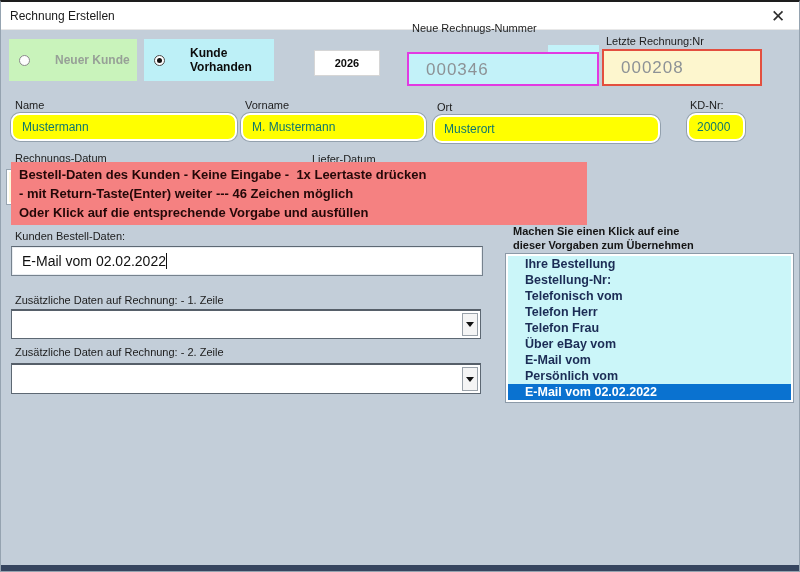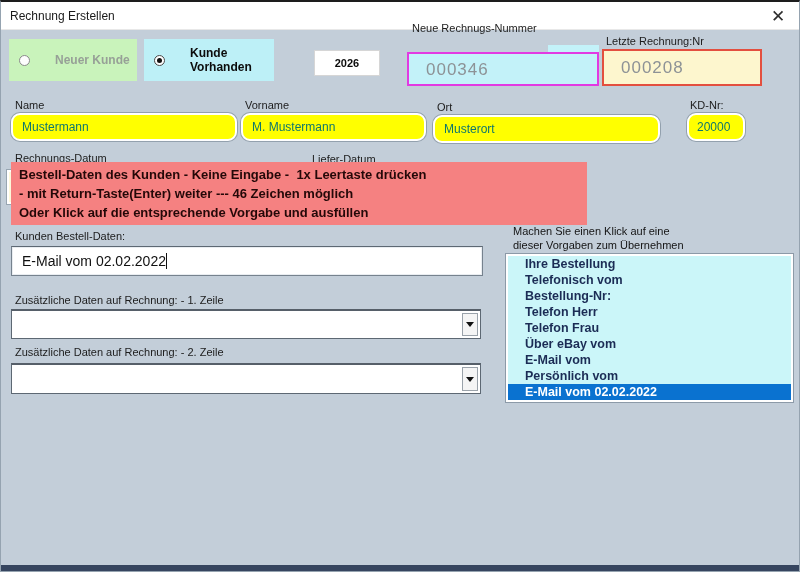--- a/index.html
+++ b/index.html
@@ -28,21 +28,21 @@
   .radio { width:11px; height:11px; border-radius:50%; background:#fdfdfd; border:1px solid #4a4a4a; position:relative; flex:none; }
   .radio.gray { border-color:#8a8a8a; }
   .radio.checked::after { content:""; position:absolute; left:2px; top:2px; width:5px; height:5px; border-radius:50%; background:#111; }
   .notice { position:absolute; left:10px; top:160px; width:576px; height:63px; background:#f58181; padding:3px 0 4px 8px; z-index:5; }
   .notice div { font-size:13px; font-weight:bold; color:#240808; line-height:19px; white-space:pre; }
   .inputbox { background:#ffffff; border:1px solid #76828e; border-top:1px solid #5d6873; box-shadow:0 0 0 1px #e9edf1 inset; }
   .combo { position:absolute; background:#ffffff; border:1px solid #5d6873; border-top:2px solid #565f69; }
   .combo .btn { position:absolute; right:2px; top:2px; bottom:2px; width:16px;
     background:#f5f5f5; border:1px solid #9aa2aa; display:flex; align-items:center; justify-content:center; }
   .combo .btn .tri { width:0; height:0; border-left:4px solid transparent; border-right:4px solid transparent; border-top:5px solid #111; }
-  .hint { position:absolute; font-size:11px; font-weight:400; color:#141414; line-height:13.5px; }
+  .hint { position:absolute; font-size:11px; font-weight:700; color:#141414; line-height:13.5px; }
   .listbox { position:absolute; left:505px; top:252px; width:287px; height:148px;
     background:#cbf6f9; border:2px solid #ffffff; box-shadow:0 0 0 1px #8c9aa8;
     display:flex; flex-direction:column; overflow:hidden; }
   .list-item { height:16px; flex:none; font-size:12.5px; font-weight:bold; color:#1b2c55;
     line-height:16px; padding-left:17px; white-space:nowrap; }
   .list-item.selected { background:#0a72d0; color:#ffffff; }
   .caret { display:inline-block; width:1px; height:16px; background:#111; vertical-align:-3px; }
   .bottombar { position:absolute; left:0; bottom:0; width:100%; height:6px; background:#36455f; }
   .limebox { position:absolute; left:140px; top:147px; width:153px; height:14px; background:#0fd60f;
     overflow:hidden; display:flex; align-items:flex-start; gap:5px; padding:3px 0 0 6px; z-index:1;margin-top:32px; }
@@ -124,22 +124,22 @@
     <span style="font-size:13px; line-height:27px; padding-left:8px; color:#111;"></span>
     <span class="btn">
       <span class="tri"></span>
     </span>
   </div>
 
   <div class="hint" style="left:512px; top:223px;">Machen Sie einen Klick auf eine</div>
   <div class="hint" style="left:512px; top:237px;">dieser Vorgaben zum Übernehmen</div>
   <div class="listbox">
       <div class="list-item">Ihre Bestellung</div>
+      <div class="list-item">Bestellung-Nr:</div>
       <div class="list-item">Telefonisch vom</div>
-      <div class="list-item">Bestellung-Nr:</div>
       <div class="list-item">Telefon Herr</div>
       <div class="list-item">Telefon Frau</div>
       <div class="list-item">Über eBay vom</div>
       <div class="list-item">E-Mail vom</div>
       <div class="list-item">Persönlich vom</div>
       <div class="list-item selected">E-Mail vom 02.02.2022</div>
     </div>
 
   <div class="bottombar"></div>
 </div>

